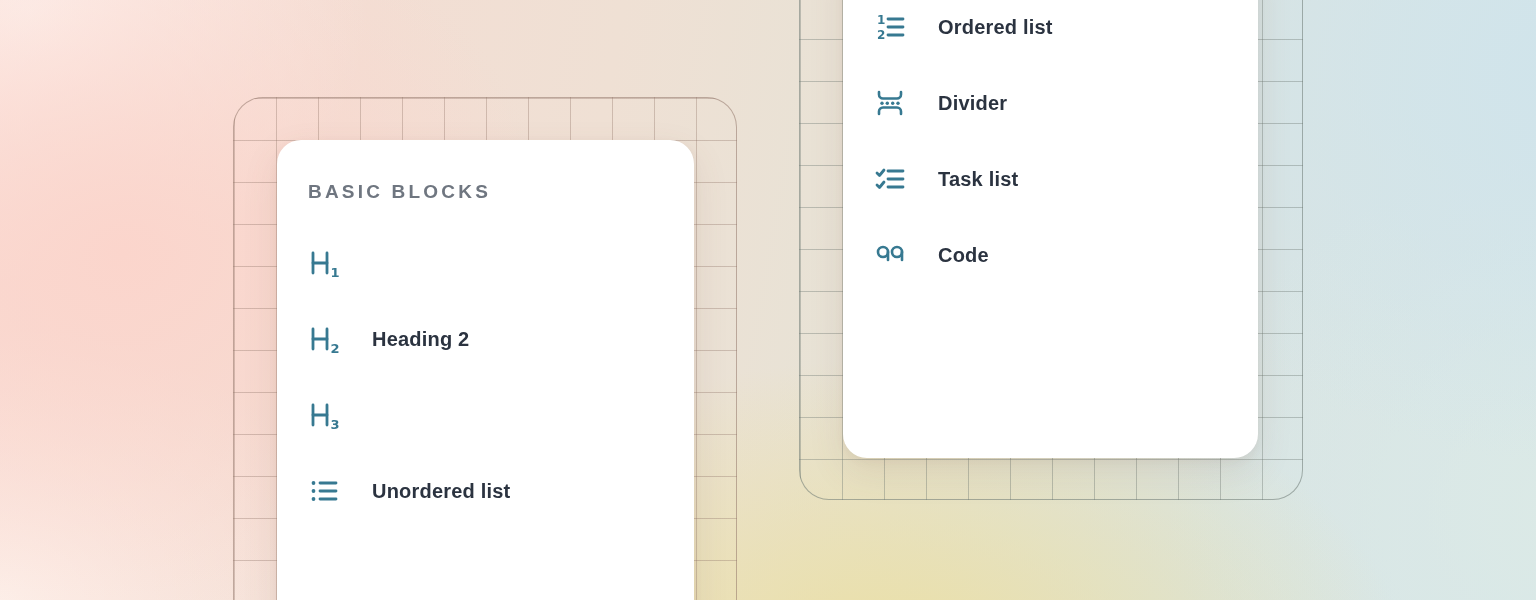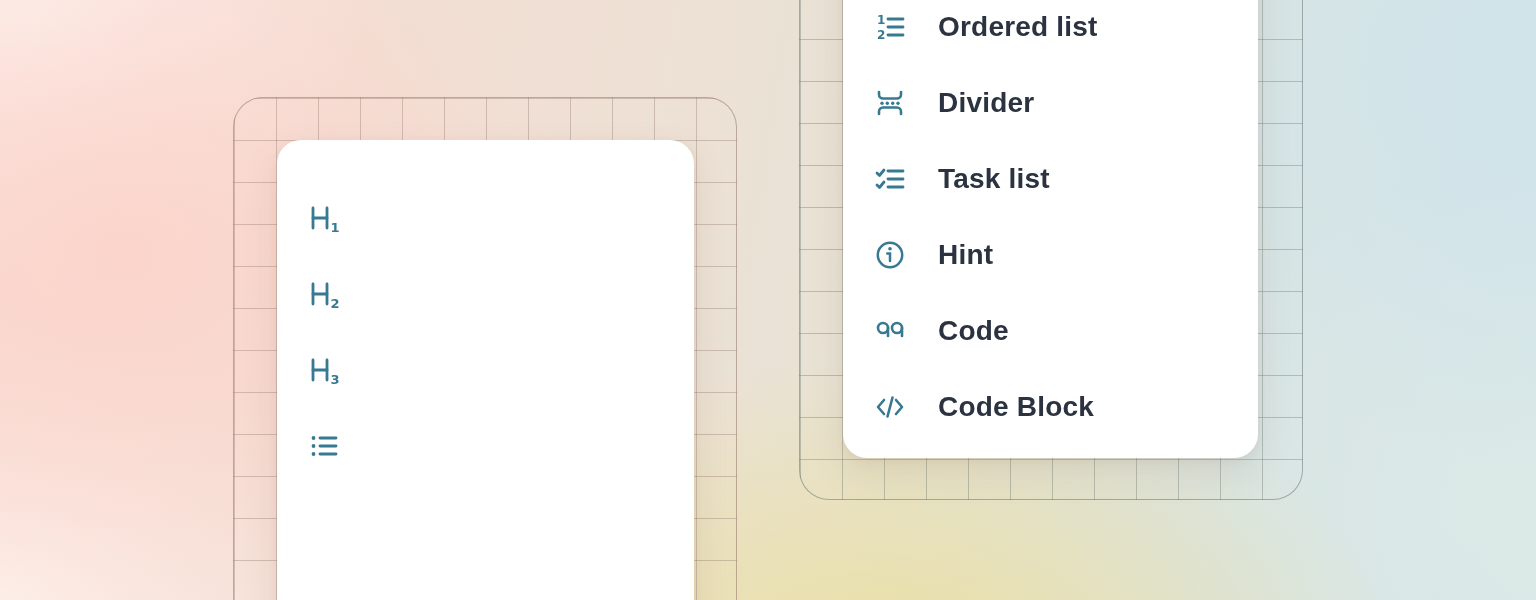--- a/index.html
+++ b/index.html
@@ -66,35 +66,36 @@
     padding-left: 31px;
     cursor: pointer;
   }
   .menu-item .icon {
     width: 32px; height: 32px; flex: 0 0 32px;
     color: var(--icon-color, #377991);
   }
   .menu-item .icon svg { width: 32px; height: 32px; display: block; }
   .menu-item .label {
     margin-left: 32px;
-    font-size: 28px;
+    font-size: 20px;
     font-weight: bold;
     letter-spacing: 0.2px;
     color: var(--label-color, #2B3340);
     white-space: nowrap;
   }
 </style>
 </head>
 <body>
 
 <div class="stage">
   <div class="grid-panel grid-left"></div>
   <div class="grid-panel grid-right"></div>
 
   <div class="card card-left">
+    <div class="menu-header">BASIC BLOCKS</div>
     <div class="menu-items">
         <div class="menu-item">
           <span class="icon">
             <svg viewBox="0 0 32 32">
               <g stroke="currentColor" stroke-width="2.8" stroke-linecap="round" fill="none">
                 <path d="M5 6V26"></path>
                 <path d="M19 6V26"></path>
                 <path d="M5 16H19"></path>
               </g>
               <text x="22.5" y="29.5" font-size="13" font-weight="bold" fill="currentColor" font-family="DejaVu Sans, sans-serif">1</text>
@@ -105,20 +106,21 @@
           <span class="icon">
             <svg viewBox="0 0 32 32">
               <g stroke="currentColor" stroke-width="2.8" stroke-linecap="round" fill="none">
                 <path d="M5 6V26"></path>
                 <path d="M19 6V26"></path>
                 <path d="M5 16H19"></path>
               </g>
               <text x="22.5" y="29.5" font-size="13" font-weight="bold" fill="currentColor" font-family="DejaVu Sans, sans-serif">2</text>
             </svg>
           </span>
+          <span class="label">Heading 2</span>
         </div>
         <div class="menu-item">
           <span class="icon">
             <svg viewBox="0 0 32 32">
               <g stroke="currentColor" stroke-width="2.8" stroke-linecap="round" fill="none">
                 <path d="M5 6V26"></path>
                 <path d="M19 6V26"></path>
                 <path d="M5 16H19"></path>
               </g>
               <text x="22.5" y="29.5" font-size="13" font-weight="bold" fill="currentColor" font-family="DejaVu Sans, sans-serif">3</text>
@@ -133,20 +135,21 @@
                 <path d="M12 16H28"></path>
                 <path d="M12 24H28"></path>
               </g>
               <g fill="currentColor">
                 <circle cx="5.5" cy="8" r="1.9"></circle>
                 <circle cx="5.5" cy="16" r="1.9"></circle>
                 <circle cx="5.5" cy="24" r="1.9"></circle>
               </g>
             </svg>
           </span>
+          <span class="label">Unordered list</span>
         </div>
       </div>
   </div>
 
   <div class="card card-right">
     <div class="menu-items">
         <div class="menu-item">
           <span class="icon">
             <svg viewBox="0 0 32 32">
               <g stroke="currentColor" stroke-width="2.8" stroke-linecap="round" fill="none">
@@ -187,49 +190,25 @@
                 <path d="M3 10l2.5 2.5L10 7"></path>
                 <path d="M3 22l2.5 2.5L10 19"></path>
               </g>
             </svg>
           </span>
           <span class="label">Task list</span>
         </div>
         <div class="menu-item">
           <span class="icon">
             <svg viewBox="0 0 32 32">
-              <g stroke="currentColor" stroke-width="2.5" stroke-linecap="round" fill="none">
-                <circle cx="16" cy="16" r="12.2"></circle>
-                <path d="M13.3 14.6H16V22"></path>
-              </g>
-              <circle cx="16" cy="9.8" r="1.8" fill="currentColor"></circle>
-            </svg>
-          </span>
-          <span class="label">Hint</span>
-        </div>
-        <div class="menu-item">
-          <span class="icon">
-            <svg viewBox="0 0 32 32">
               <g stroke="currentColor" stroke-width="2.6" stroke-linecap="round" fill="none">
                 <circle cx="9" cy="13" r="5"></circle>
                 <path d="M14 13V21"></path>
                 <circle cx="23" cy="13" r="5"></circle>
                 <path d="M28 13V21"></path>
               </g>
             </svg>
           </span>
           <span class="label">Code</span>
         </div>
-        <div class="menu-item">
-          <span class="icon">
-            <svg viewBox="0 0 32 32">
-              <g stroke="currentColor" stroke-width="2.6" stroke-linecap="round" stroke-linejoin="round" fill="none">
-                <path d="M10 9 4 16l6 7"></path>
-                <path d="M22 9l6 7-6 7"></path>
-                <path d="M18.5 6.5 13.5 25.5"></path>
-              </g>
-            </svg>
-          </span>
-          <span class="label">Code Block</span>
-        </div>
       </div>
   </div>
 </div>
 
 </body></html>

